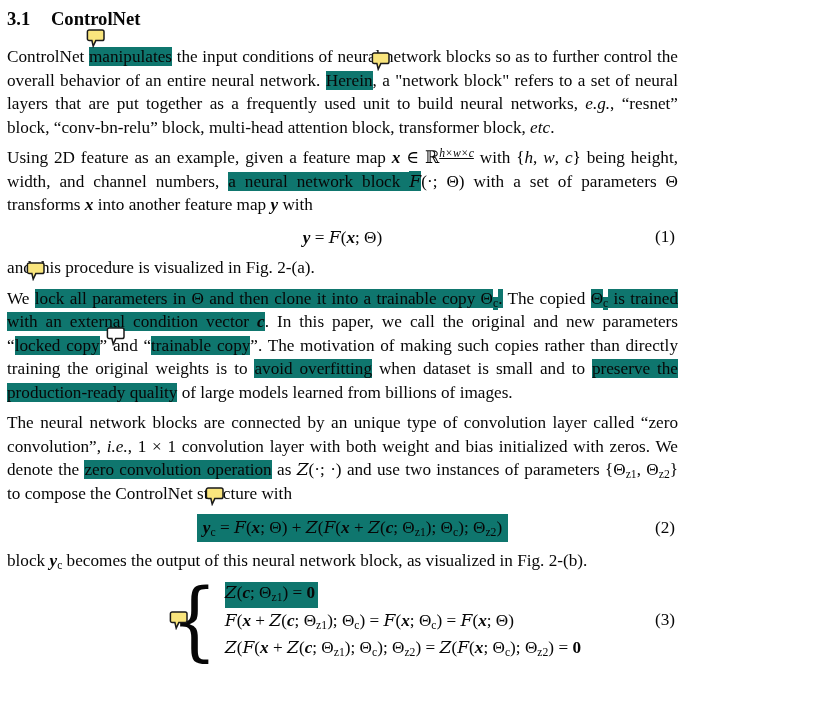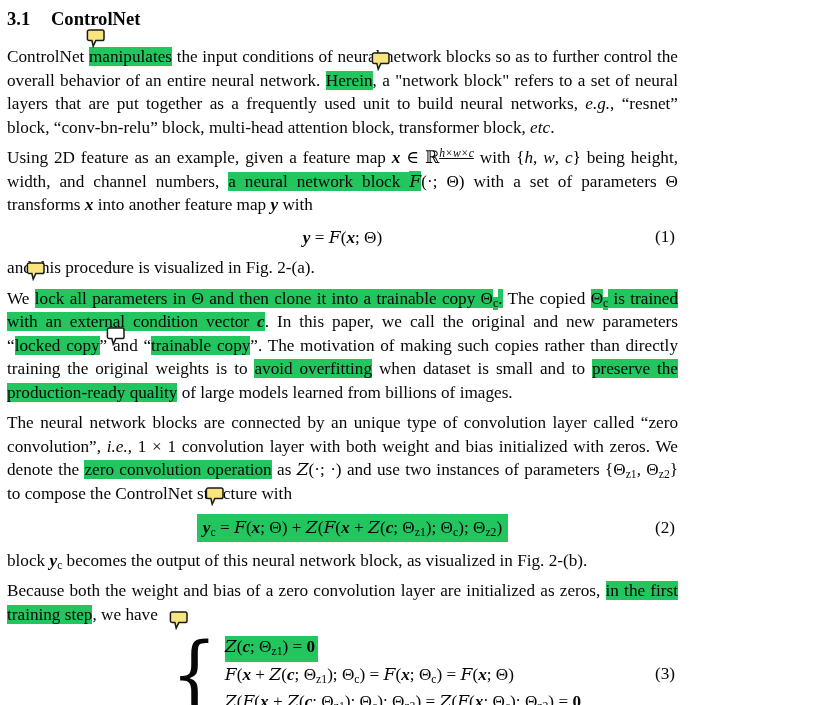--- a/index.html
+++ b/index.html
@@ -6,21 +6,21 @@
   .page {
     position:relative; width:685px; height:705px; overflow:hidden;
     background:#ffffff; color:#070707;
     font-family:"Liberation Serif","DejaVu Serif",serif;
     font-size:17.2px; line-height:23.5px;
   }
   .inner { padding:4px 7px 0 7px; }
   .heading { font-weight:bold; font-size:18.6px; line-height:26px; margin:2px 0 13px 0; }
   .h-num { margin-right:16px; }
   .para { text-align:justify; margin:0 0 7px 0; }
-  .hl { background:#22c55e; }
+  .hl { background:#0f766e; }
   .it { font-style:italic; }
   .mi { font-style:italic; font-weight:bold; }
   .bd { font-weight:bold; }
   .cal { font-style:italic; font-family:"DejaVu Serif",serif; }
   sub { font-size:68%; line-height:0; vertical-align:-0.28em; }
   sup { font-size:68%; line-height:0; vertical-align:0.5em;text-decoration:underline; }
   .eq { position:relative; text-align:center; margin:2px 0 5px 0; padding:2px 0; }
   .eq-content { display:inline-block; }
   .eq-content.hl { padding:2px 6px;margin-left:20px; }
   .eq-num { position:absolute; right:3px; top:50%; transform:translateY(-50%); }
@@ -43,21 +43,20 @@
     </div>
     <main id="doc">
         <p class="para"><span>ControlNet </span><span class="hl">manipulates</span><span> the input conditions of neural network blocks so as to further control the overall behavior of an entire neural network. </span><span class="hl">Herein</span><span>, a "network block" refers to a set of neural layers that are put together as a frequently used unit to build neural networks, </span><span class="it">e.g.</span><span>, “resnet” block, “conv-bn-relu” block, multi-head attention block, transformer block, </span><span class="it">etc</span><span>.</span></p>
         <p class="para"><span>Using 2D feature as an example, given a feature map </span><span class="mi">x</span><span> ∈ ℝ</span><sup class="it">h×w×c</sup><span> with {</span><span class="it">h</span><span>, </span><span class="it">w</span><span>, </span><span class="it">c</span><span>} being height, width, and channel numbers, </span><span class="hl">a neural network block </span><span class="hl cal">F</span><span>(·; Θ) with a set of parameters Θ transforms </span><span class="mi">x</span><span> into another feature map </span><span class="mi">y</span><span> with</span></p>
         <div class="eq"><span class="eq-content"><span class="mi">y</span><span> = </span><span class="cal">F</span><span>(</span><span class="mi">x</span><span>; Θ)</span></span><span class="eq-num">(1)</span></div>
         <p class="para"><span>and this procedure is visualized in Fig. 2-(a).</span></p>
         <p class="para"><span>We </span><span class="hl">lock all parameters in Θ and then clone it into a trainable copy Θ</span><sub class="hl">c</sub><span class="hl">.</span><span> The copied </span><span class="hl">Θ</span><sub class="hl">c</sub><span class="hl"> is trained with an external condition vector </span><span class="hl mi">c</span><span>. In this paper, we call the original and new parameters “</span><span class="hl">locked copy</span><span>” and “</span><span class="hl">trainable copy</span><span>”. The motivation of making such copies rather than directly training the original weights is to </span><span class="hl">avoid overfitting</span><span> when dataset is small and to </span><span class="hl">preserve the production-ready quality</span><span> of large models learned from billions of images.</span></p>
         <p class="para"><span>The neural network blocks are connected by an unique type of convolution layer called “zero convolution”, </span><span class="it">i.e.</span><span>, 1 × 1 convolution layer with both weight and bias initialized with zeros. We denote the </span><span class="hl">zero convolution operation</span><span> as </span><span class="cal">Z</span><span>(·; ·) and use two instances of parameters {Θ</span><sub>z1</sub><span>, Θ</span><sub>z2</sub><span>} to compose the ControlNet structure with</span></p>
         <div class="eq"><span class="eq-content hl"><span class="mi">y</span><sub>c</sub><span> = </span><span class="cal">F</span><span>(</span><span class="mi">x</span><span>; Θ) + </span><span class="cal">Z</span><span>(</span><span class="cal">F</span><span>(</span><span class="mi">x</span><span> + </span><span class="cal">Z</span><span>(</span><span class="mi">c</span><span>; Θ</span><sub>z1</sub><span>); Θ</span><sub>c</sub><span>); Θ</span><sub>z2</sub><span>)</span></span><span class="eq-num">(2)</span></div>
         <p class="para"><span>block </span><span class="mi">y</span><sub>c</sub><span> becomes the output of this neural network block, as visualized in Fig. 2-(b).</span></p>
-        <p class="para"><span>Because both the weight and bias of a zero convolution layer are initialized as zeros, </span><span class="hl">in the first training step</span><span>, we have</span></p>
         <div class="cases">
           <span class="brace">{</span>
           <div>
             <div class="case-line"><span class="hl"><span class="cal">Z</span><span>(</span><span class="mi">c</span><span>; Θ</span><sub>z1</sub><span>) = </span><span class="bd">0</span></span></div>
             <div class="case-line"><span><span class="cal">F</span><span>(</span><span class="mi">x</span><span> + </span><span class="cal">Z</span><span>(</span><span class="mi">c</span><span>; Θ</span><sub>z1</sub><span>); Θ</span><sub>c</sub><span>) = </span><span class="cal">F</span><span>(</span><span class="mi">x</span><span>; Θ</span><sub>c</sub><span>) = </span><span class="cal">F</span><span>(</span><span class="mi">x</span><span>; Θ)</span></span></div>
             <div class="case-line"><span><span class="cal">Z</span><span>(</span><span class="cal">F</span><span>(</span><span class="mi">x</span><span> + </span><span class="cal">Z</span><span>(</span><span class="mi">c</span><span>; Θ</span><sub>z1</sub><span>); Θ</span><sub>c</sub><span>); Θ</span><sub>z2</sub><span>) = </span><span class="cal">Z</span><span>(</span><span class="cal">F</span><span>(</span><span class="mi">x</span><span>; Θ</span><sub>c</sub><span>); Θ</span><sub>z2</sub><span>) = </span><span class="bd">0</span></span></div>
           </div>
           <span class="eq-num">(3)</span>
         </div>
       </main>

